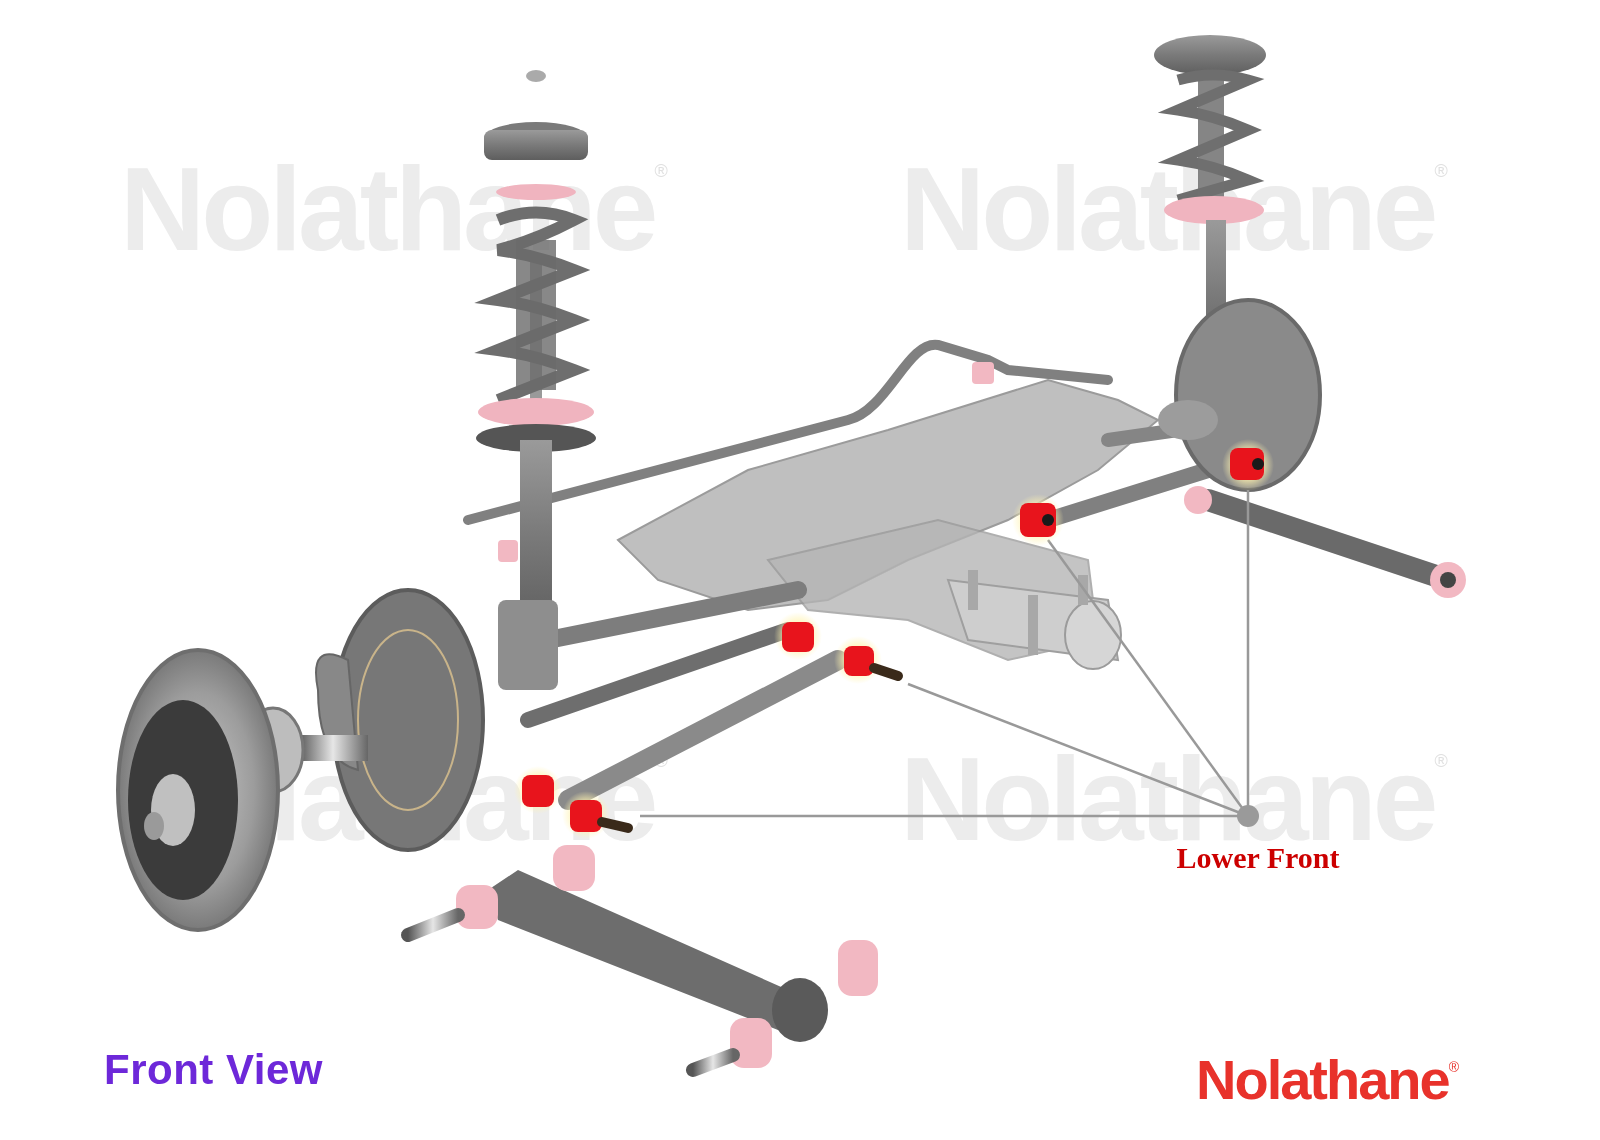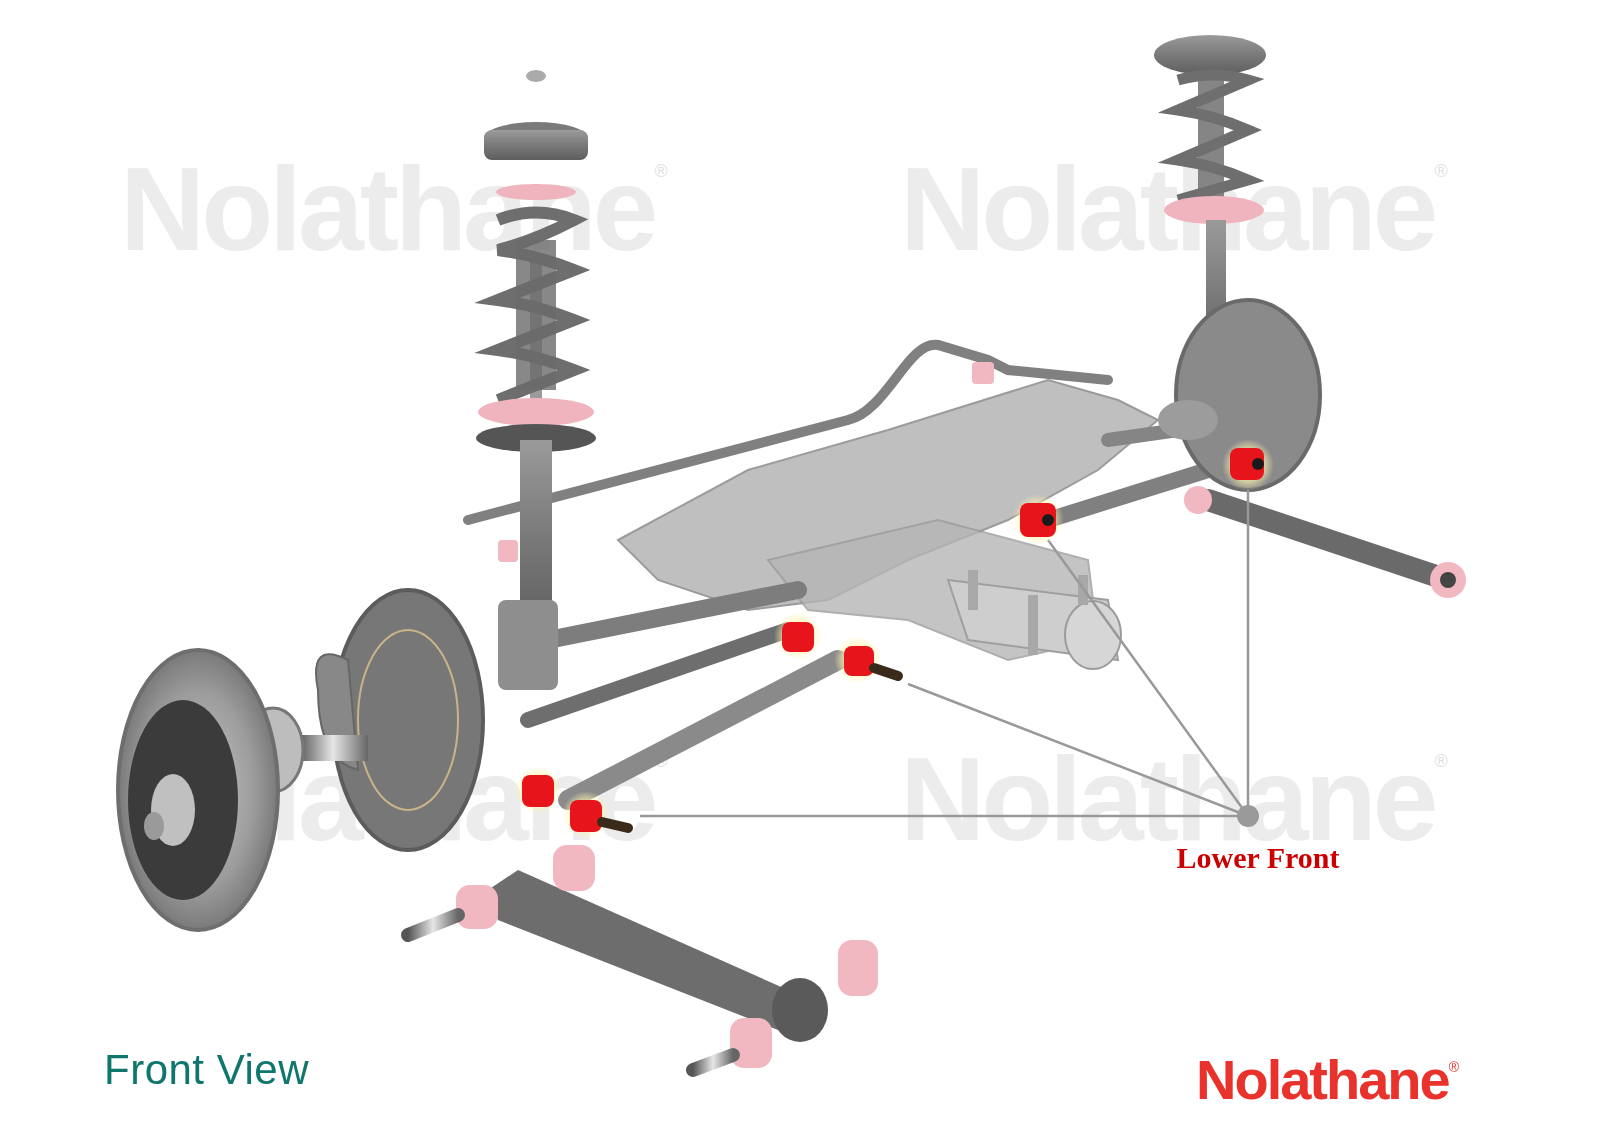--- a/index.html
+++ b/index.html
@@ -8,22 +8,22 @@
   .stage { position: absolute; left: 8px; top: 0; width: 1600px; height: 872px; }
   .watermark { position: absolute; font-family: "Liberation Sans", sans-serif;
                font-weight: bold; font-size: 118px; letter-spacing: -4px;
                color: #ececec; line-height: 1; }
   .watermark sup { font-size: 18px; font-weight: normal; color: #e0e0e0;
                    vertical-align: top; position: relative; top: 12px; letter-spacing: 0; }
   .art { position: absolute; left: 0; top: 0; }
   .callout-label { position: absolute; left: 1040px; top: 836px; width: 420px;
                    text-align: center; color: #cc0000; font-weight: bold;
                    font-size: 30px; line-height: 43px; font-family: Liberation Serif, serif; }
-  .view-label { position: absolute; left: 96px; top: 1046px; font-weight: normal;
-                font-size: 42px; color: #0f766e; letter-spacing: 0.5px; }
+  .view-label { position: absolute; left: 96px; top: 1046px; font-weight: bold;
+                font-size: 42px; color: #6d28d9; letter-spacing: 0.5px; }
   .brand-logo { position: absolute; left: 1188px; top: 1052px; font-weight: bold;
                 font-size: 56px; color: #e8322b; letter-spacing: -2px; line-height: 1; }
   .brand-logo sup { font-size: 14px; font-weight: normal; letter-spacing: 0;
                     vertical-align: top; position: relative; top: 8px; }
 </style>
 </head>
 <body>
 
 <div class="stage">
 

